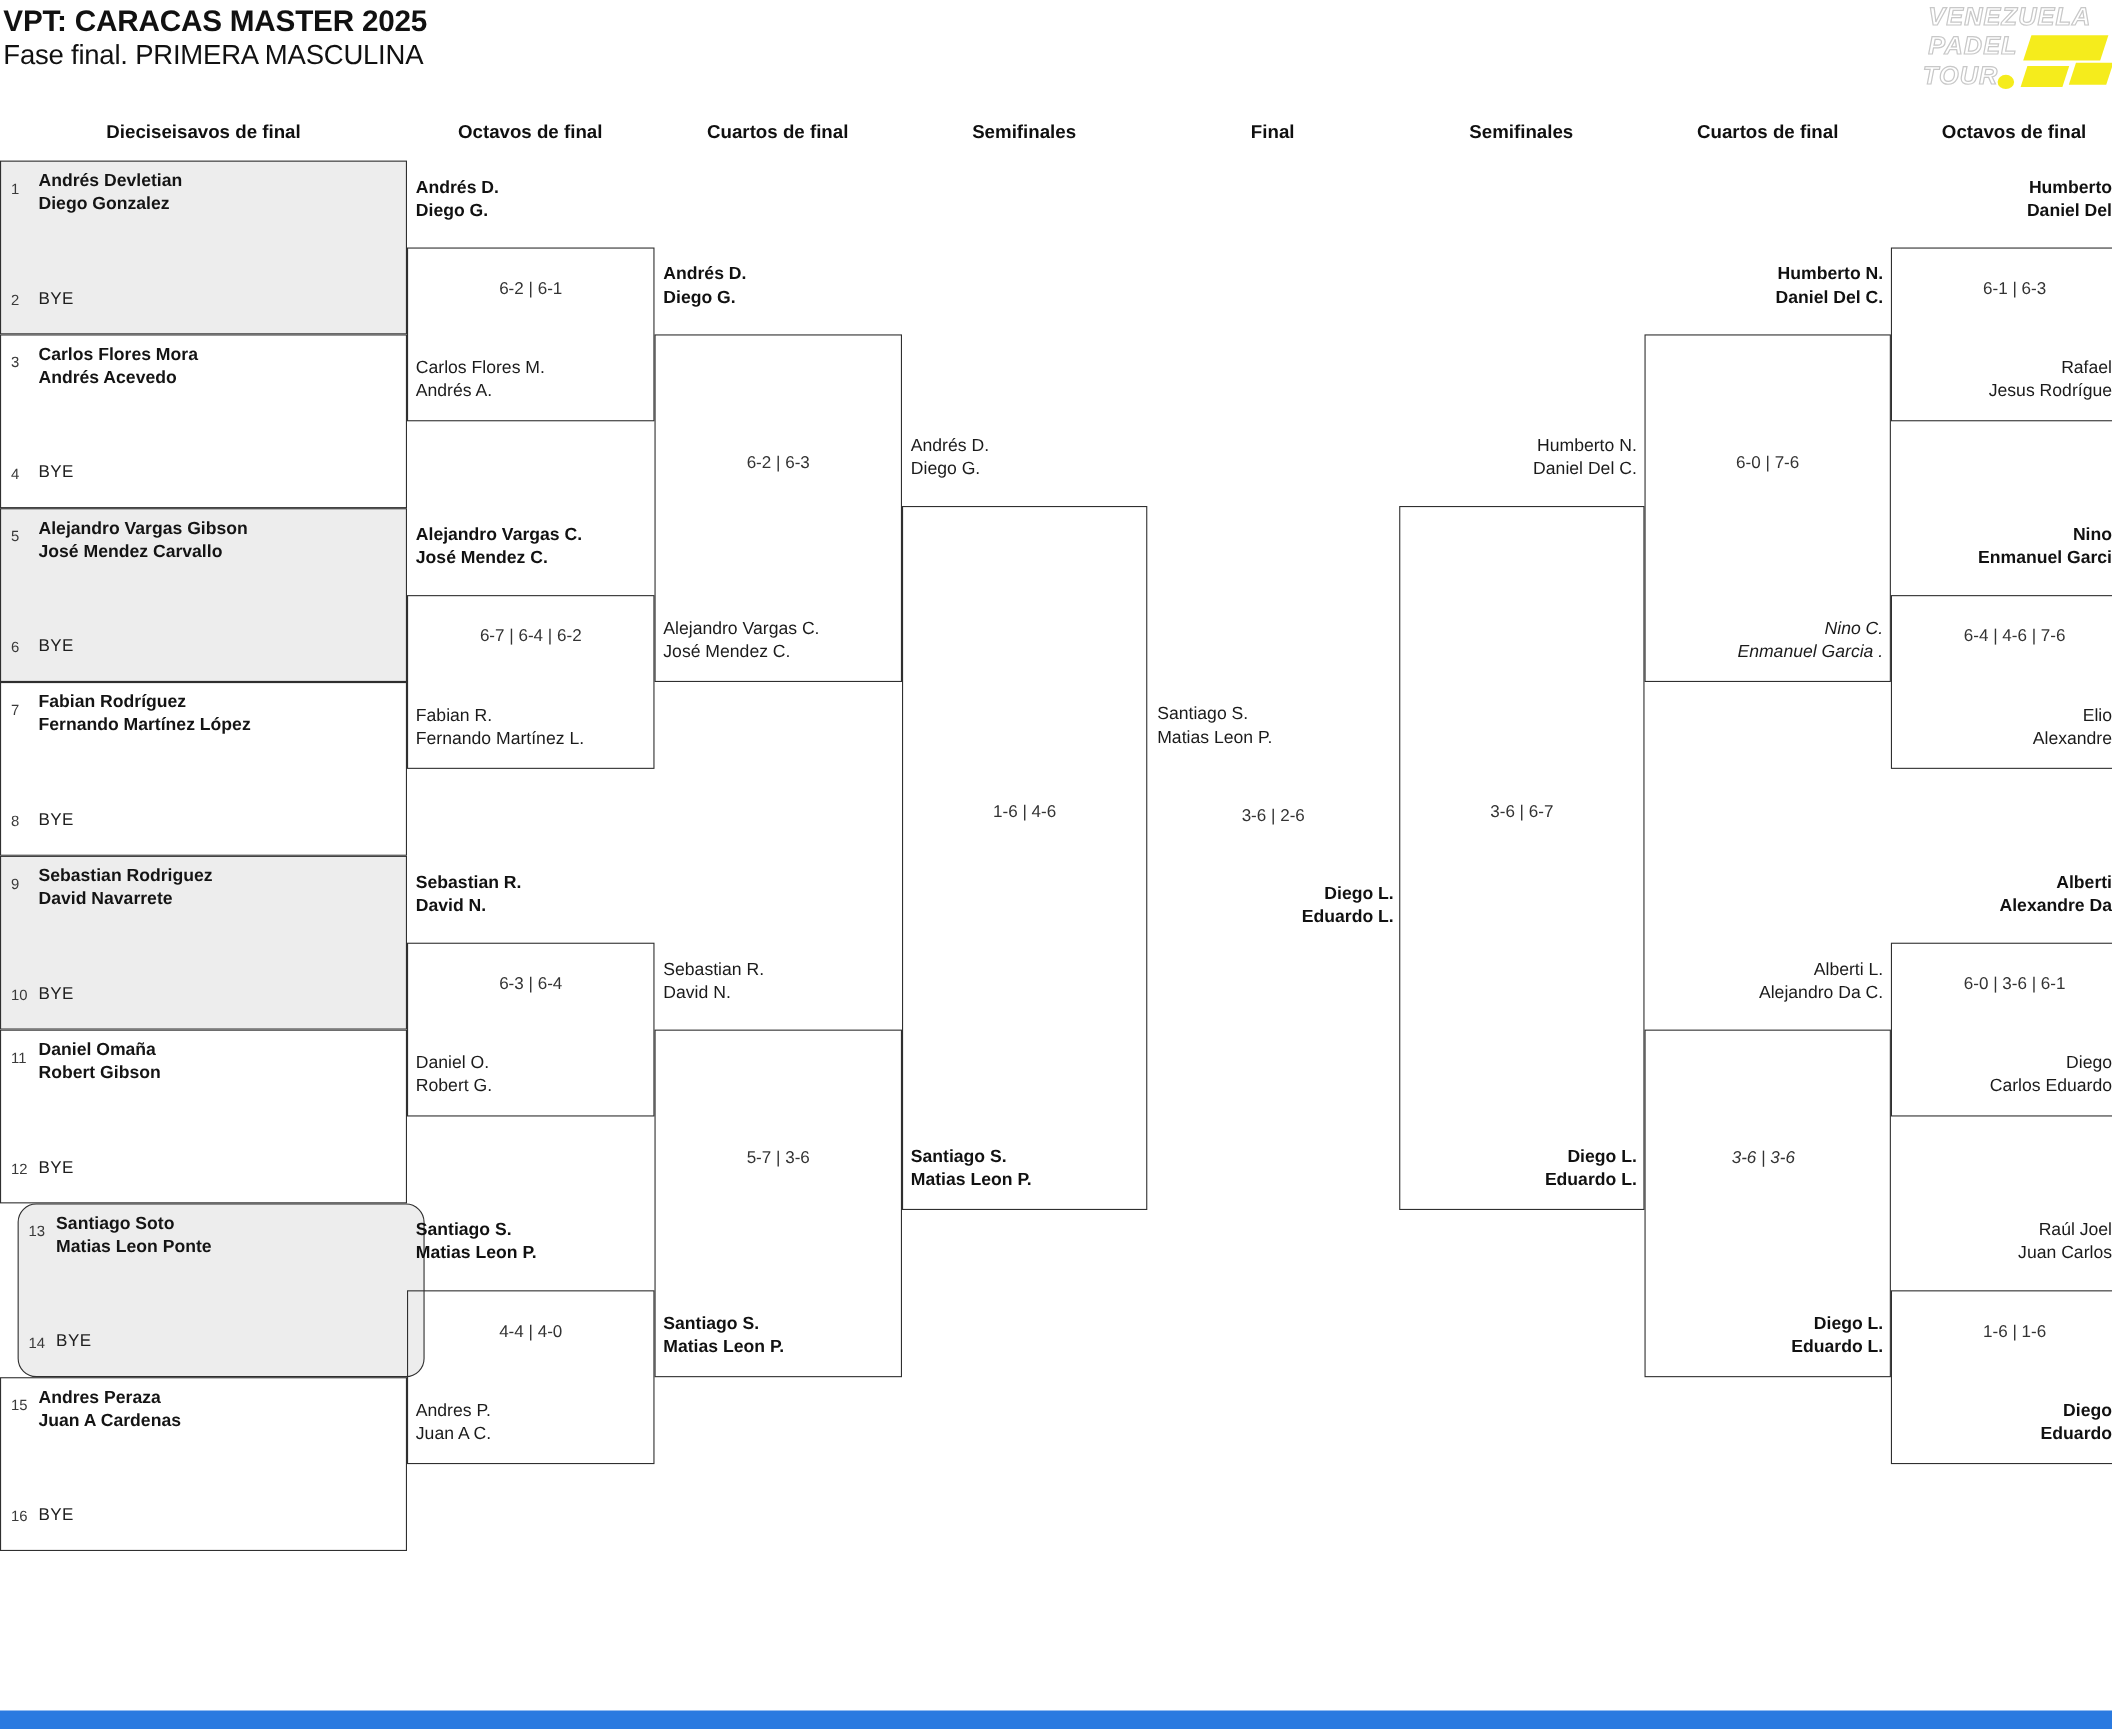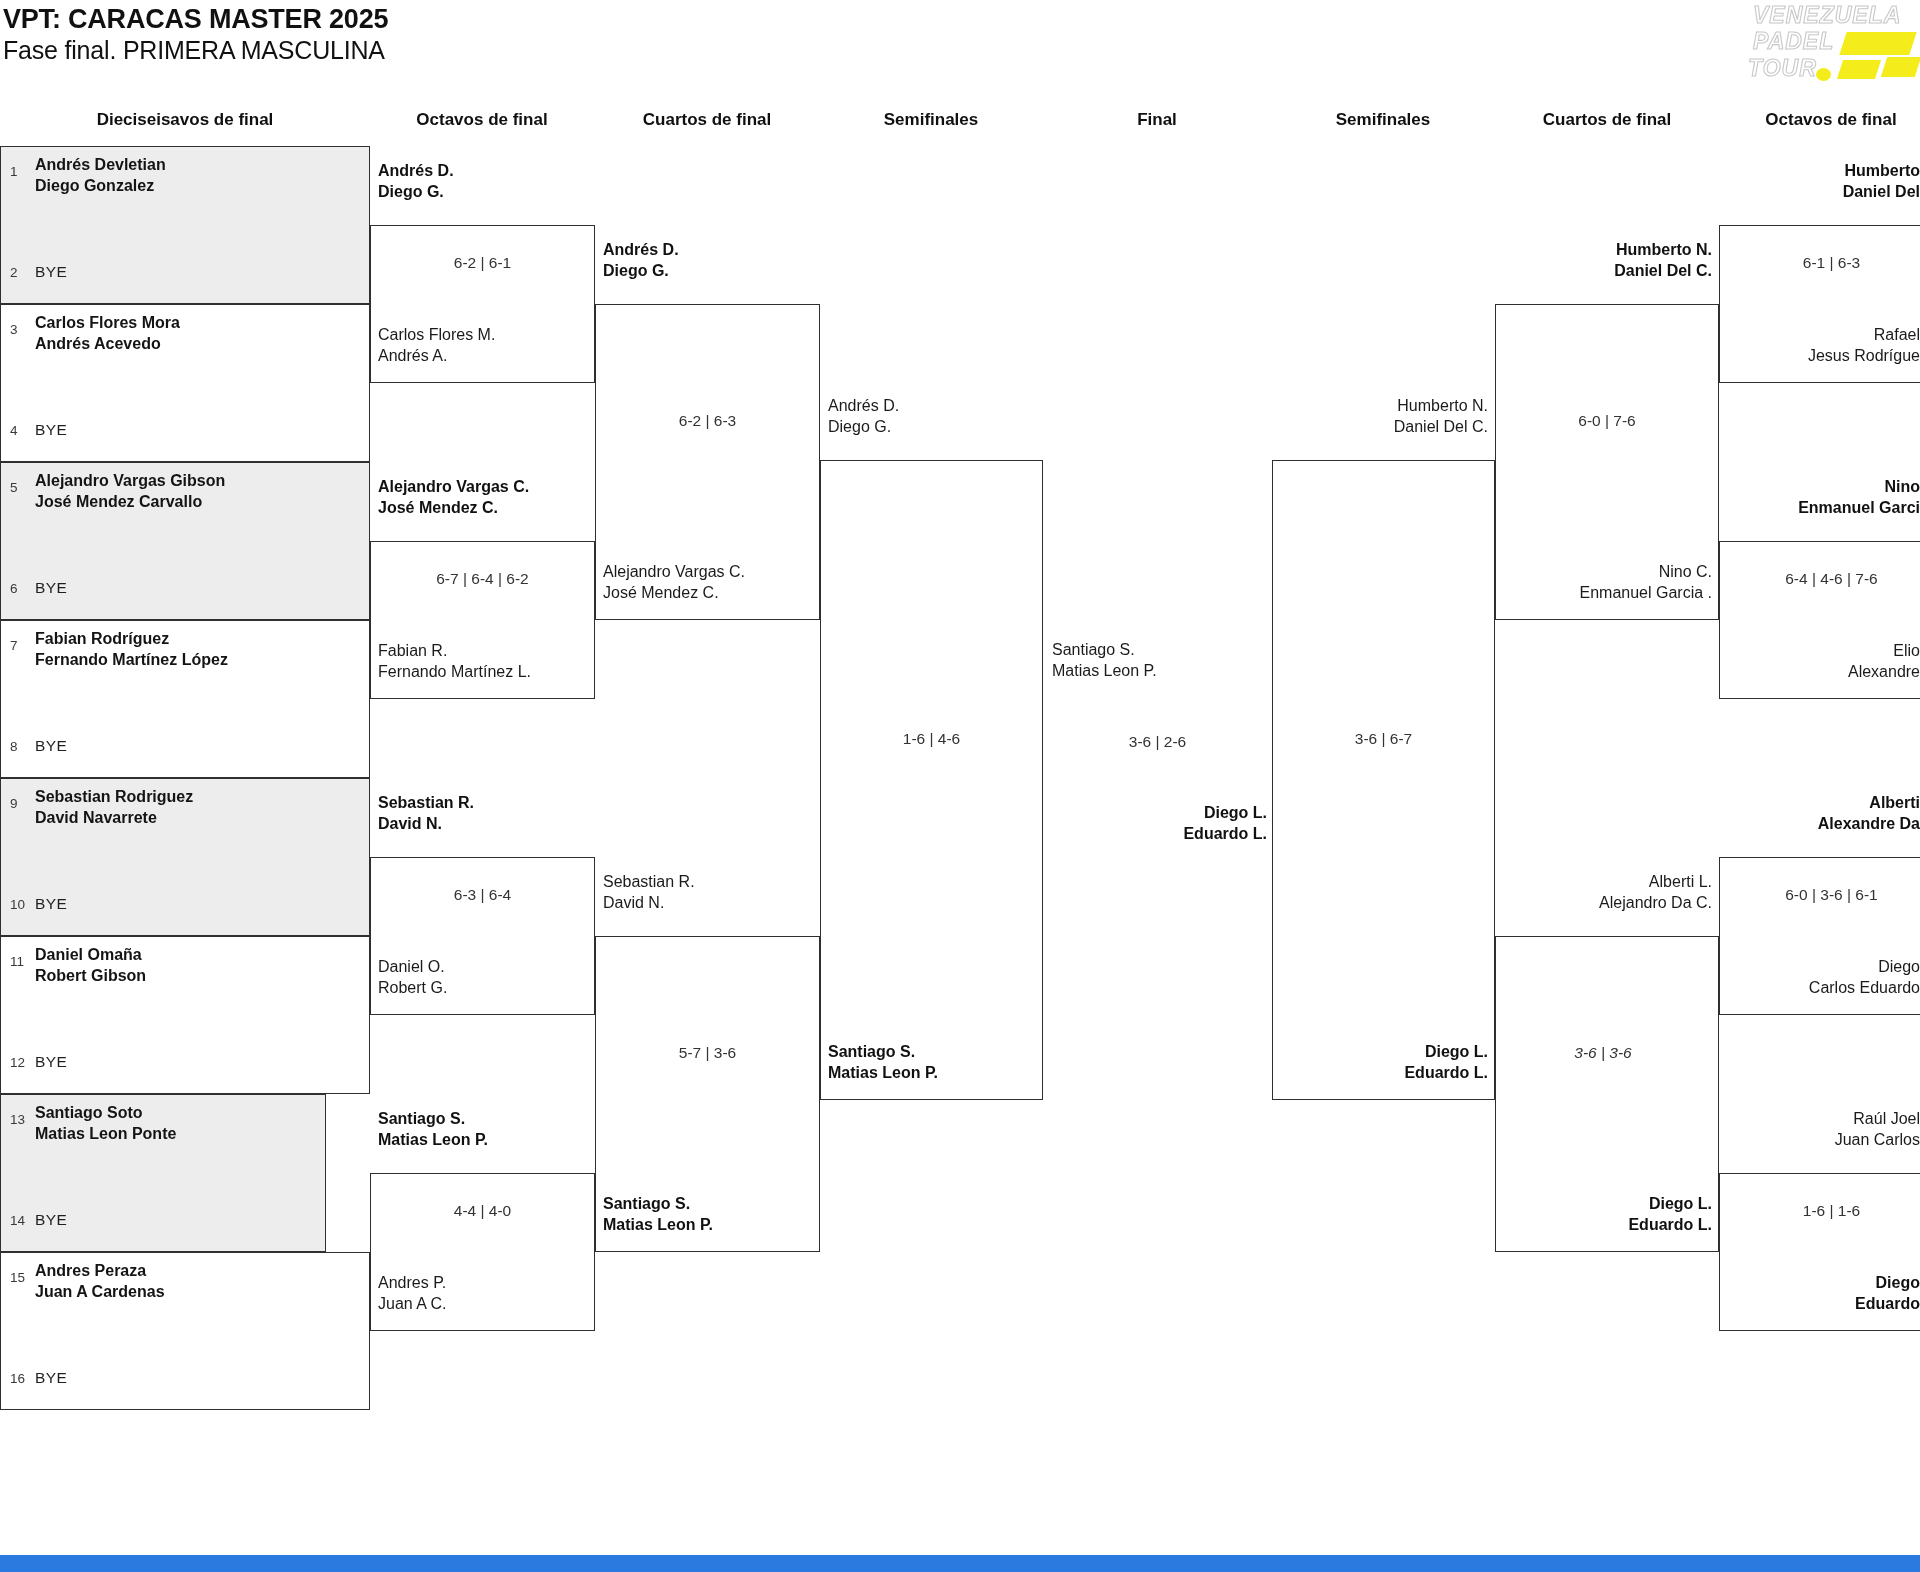--- a/index.html
+++ b/index.html
@@ -113,21 +113,21 @@
       </div>
       <div class="r32-box plain" style="left: 0px; top: 936px; width: 370px; height: 158px;">
         <div class="seed" style="left: 9px; top: 14px;">11</div>
         <div class="r32-team" style="left: 34px; top: 7px;">
           <div>Daniel Omaña</div>
           <div>Robert Gibson</div>
         </div>
         <div class="seed" style="left: 9px; top: 115px;">12</div>
         <div class="r32-bye" style="left: 34px; top: 116px;">BYE</div>
       </div>
-      <div class="r32-box shaded" style="left: 0px; top: 1094px; width: 326px; height: 158px;">
+      <div class="r32-box shaded" style="left: 16px; top: 1094px; width: 370px; height: 158px; border-radius: 17px;">
         <div class="seed" style="left: 9px; top: 14px;">13</div>
         <div class="r32-team" style="left: 34px; top: 7px;">
           <div>Santiago Soto</div>
           <div>Matias Leon Ponte</div>
         </div>
         <div class="seed" style="left: 9px; top: 115px;">14</div>
         <div class="r32-bye" style="left: 34px; top: 116px;">BYE</div>
       </div>
       <div class="r32-box plain" style="left: 0px; top: 1252px; width: 370px; height: 158px;">
         <div class="seed" style="left: 9px; top: 14px;">15</div>
@@ -226,21 +226,21 @@
       <div class="team-label bold" style="left: 1272px; width: 216px; top: 1042px; text-align: right;">
         <div>Diego L.</div>
         <div>Eduardo L.</div>
       </div>
       <div class="match-box" style="left: 1495px; top: 304px; width: 224px; height: 316px;"></div>
       <div class="team-label bold" style="left: 1495px; width: 217px; top: 240px; text-align: right;">
         <div>Humberto N.</div>
         <div>Daniel Del C.</div>
       </div>
       <div class="score" style="left: 1495px; width: 224px; top: 412px;">6-0 | 7-6</div>
-      <div class="team-label" style="left: 1495px; width: 217px; top: 562px; text-align: right;">
+      <div class="team-label" style="left: 1495px; width: 217px; top: 562px; text-align: right; font-style: italic;">
         <div>Nino C.</div>
         <div>Enmanuel Garcia .</div>
       </div>
       <div class="match-box" style="left: 1495px; top: 936px; width: 224px; height: 316px;"></div>
       <div class="team-label" style="left: 1495px; width: 217px; top: 872px; text-align: right;">
         <div>Alberti L.</div>
         <div>Alejandro Da C.</div>
       </div>
       <div class="score" style="left: 1495px; width: 216px; top: 1044px; font-style: italic;">3-6 | 3-6</div>
       <div class="team-label bold" style="left: 1495px; width: 217px; top: 1194px; text-align: right;">

